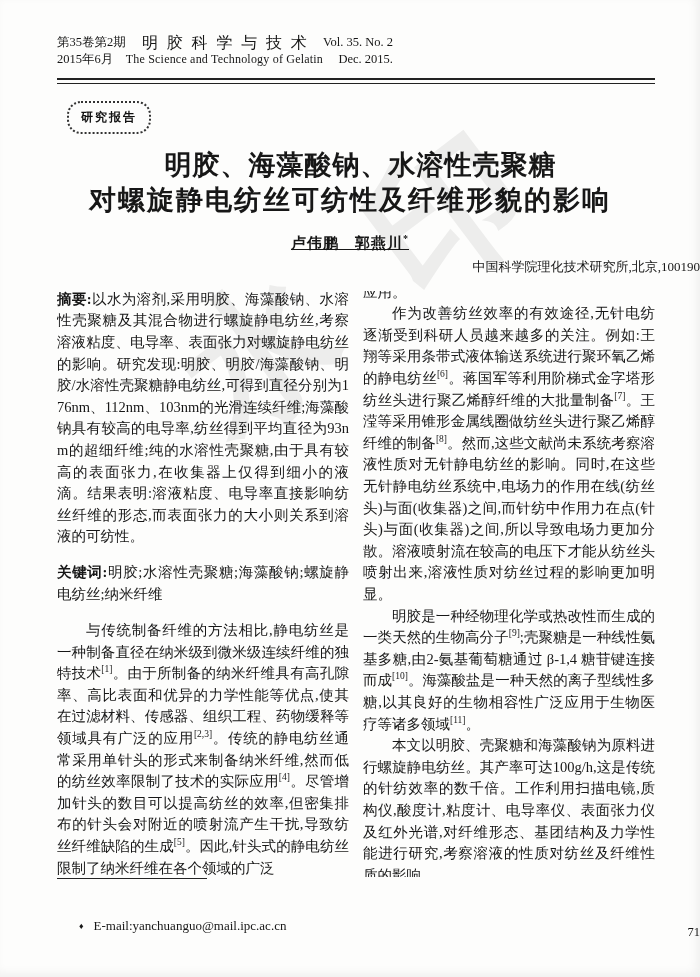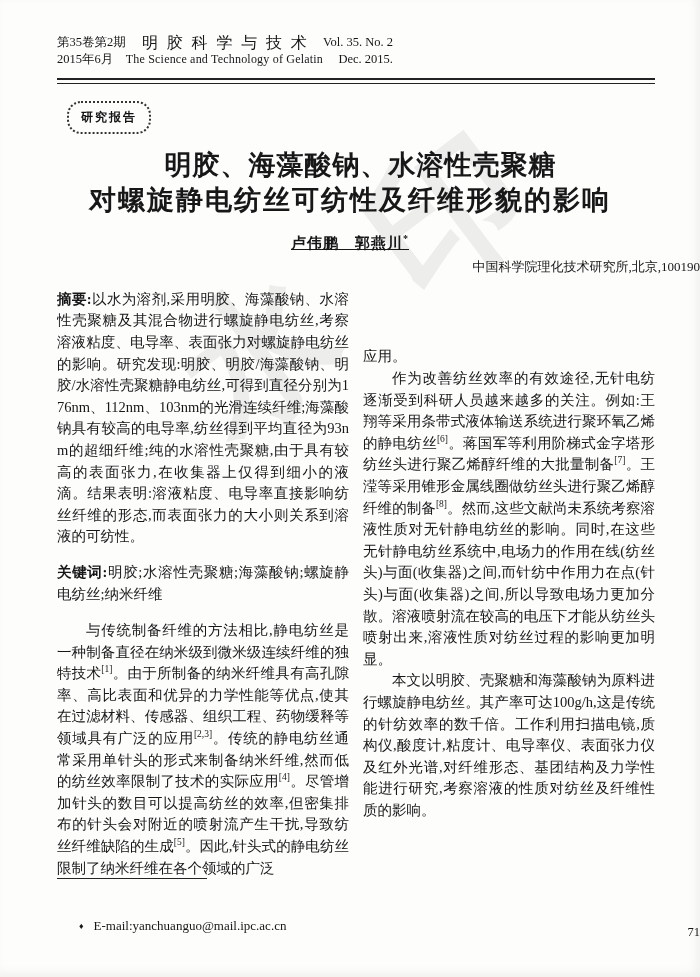--- a/index.html
+++ b/index.html
@@ -119,20 +119,21 @@
         <p class="abs"><b>摘要:</b><span>以水为溶剂,采用明胶、海藻酸钠、水溶性壳聚糖及其混合物进行螺旋静电纺丝,考察溶液粘度、电导率、表面张力对螺旋静电纺丝的影响。研究发现:明胶、明胶/海藻酸钠、明胶/水溶性壳聚糖静电纺丝,可得到直径分别为176nm、112nm、103nm的光滑连续纤维;海藻酸钠具有较高的电导率,纺丝得到平均直径为93nm的超细纤维;纯的水溶性壳聚糖,由于具有较高的表面张力,在收集器上仅得到细小的液滴。结果表明:溶液粘度、电导率直接影响纺丝纤维的形态,而表面张力的大小则关系到溶液的可纺性。</span></p>
         <p class="kw"><b>关键词:</b><span>明胶;水溶性壳聚糖;海藻酸钠;螺旋静电纺丝;纳米纤维</span></p>
         <div>
             <p class="para">与传统制备纤维的方法相比,静电纺丝是一种制备直径在纳米级到微米级连续纤维的独特技术<sup class="ref">[1]</sup>。由于所制备的纳米纤维具有高孔隙率、高比表面和优异的力学性能等优点,使其在过滤材料、传感器、组织工程、药物缓释等领域具有广泛的应用<sup class="ref">[2,3]</sup>。传统的静电纺丝通常采用单针头的形式来制备纳米纤维,然而低的纺丝效率限制了技术的实际应用<sup class="ref">[4]</sup>。尽管增加针头的数目可以提高纺丝的效率,但密集排布的针头会对附近的喷射流产生干扰,导致纺丝纤维缺陷的生成<sup class="ref">[5]</sup>。因此,针头式的静电纺丝限制了纳米纤维在各个领域的广泛</p>
           </div>
       </div>
       <div class="col">
         <div>
             <p class="para no-indent">应用。</p>
             <p class="para">作为改善纺丝效率的有效途径,无针电纺逐渐受到科研人员越来越多的关注。例如:王翔等采用条带式液体输送系统进行聚环氧乙烯的静电纺丝<sup class="ref">[6]</sup>。蒋国军等利用阶梯式金字塔形纺丝头进行聚乙烯醇纤维的大批量制备<sup class="ref">[7]</sup>。王滢等采用锥形金属线圈做纺丝头进行聚乙烯醇纤维的制备<sup class="ref">[8]</sup>。然而,这些文献尚未系统考察溶液性质对无针静电纺丝的影响。同时,在这些无针静电纺丝系统中,电场力的作用在线(纺丝头)与面(收集器)之间,而针纺中作用力在点(针头)与面(收集器)之间,所以导致电场力更加分散。溶液喷射流在较高的电压下才能从纺丝头喷射出来,溶液性质对纺丝过程的影响更加明显。</p>
+            <p class="para">明胶是一种经物理化学或热改性而生成的一类天然的生物高分子<sup class="ref">[9]</sup>;壳聚糖是一种线性氨基多糖,由2-氨基葡萄糖通过 β-1,4 糖苷键连接而成<sup class="ref">[10]</sup>。海藻酸盐是一种天然的离子型线性多糖,以其良好的生物相容性广泛应用于生物医疗等诸多领域<sup class="ref">[11]</sup>。</p>
             <p class="para">本文以明胶、壳聚糖和海藻酸钠为原料进行螺旋静电纺丝。其产率可达100g/h,这是传统的针纺效率的数千倍。工作利用扫描电镜,质构仪,酸度计,粘度计、电导率仪、表面张力仪及红外光谱,对纤维形态、基团结构及力学性能进行研究,考察溶液的性质对纺丝及纤维性质的影响。</p>
           </div>
       </div>
     </div>
 
     <div class="fn-rule"></div>
     <div class="fn-text">
       <span class="fn-bullet">♦</span><span>E-mail:yanchuanguo@mail.ipc.ac.cn</span>
     </div>
 

